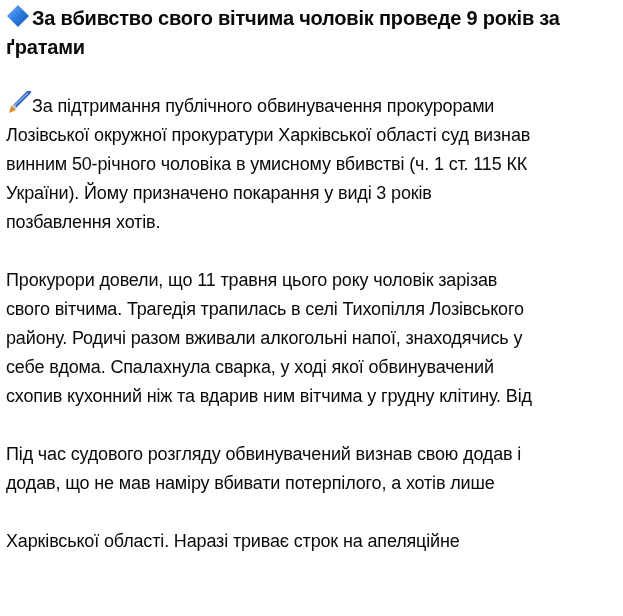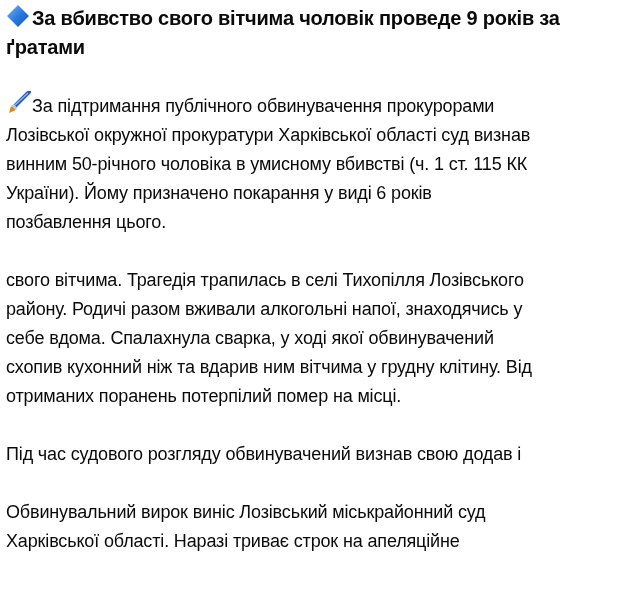--- a/index.html
+++ b/index.html
@@ -40,34 +40,34 @@
 
   <div class="para">
     <span class="line"><svg class="icon" viewBox="0 0 26 24">
           <line x1="8" y1="16" x2="23" y2="1" stroke="#2d5fb8" stroke-width="4" stroke-linecap="round"></line>
           <line x1="9" y1="14" x2="22" y2="2" stroke="#8fb6ee" stroke-width="1.2"></line>
           <polygon points="3,22 5,15 10,19" fill="#e08a1e"></polygon>
           <polygon points="5,15 8,13 11,17 10,19" fill="#c9c9c9"></polygon>
         </svg><span>За підтримання публічного обвинувачення прокурорами</span></span>
     <span class="line">Лозівської окружної прокуратури Харківської області суд визнав</span>
     <span class="line">винним 50-річного чоловіка в умисному вбивстві (ч. 1 ст. 115 КК</span>
-    <span class="line">України). Йому призначено покарання у виді 6 років</span>
-    <span class="line">позбавлення цього.</span>
+    <span class="line">України). Йому призначено покарання у виді 3 років</span>
+    <span class="line">позбавлення хотів.</span>
   </div>
 
   <div class="para">
+    <span class="line">Прокурори довели, що 11 травня цього року чоловік зарізав</span>
     <span class="line">свого вітчима. Трагедія трапилась в селі Тихопілля Лозівського</span>
     <span class="line">району. Родичі разом вживали алкогольні напої, знаходячись у</span>
     <span class="line">себе вдома. Спалахнула сварка, у ході якої обвинувачений</span>
     <span class="line">схопив кухонний ніж та вдарив ним вітчима у грудну клітину. Від</span>
-    <span class="line">отриманих поранень потерпілий помер на місці.</span>
   </div>
 
   <div class="para">
     <span class="line">Під час судового розгляду обвинувачений визнав свою додав і</span>
+    <span class="line">додав, що не мав наміру вбивати потерпілого, а хотів лише</span>
   </div>
 
   <div class="para">
-    <span class="line">Обвинувальний вирок виніс Лозівський міськрайонний суд</span>
     <span class="line">Харківської області. Наразі триває строк на апеляційне</span>
 
   </div>
 </div>
 
 </body></html>

